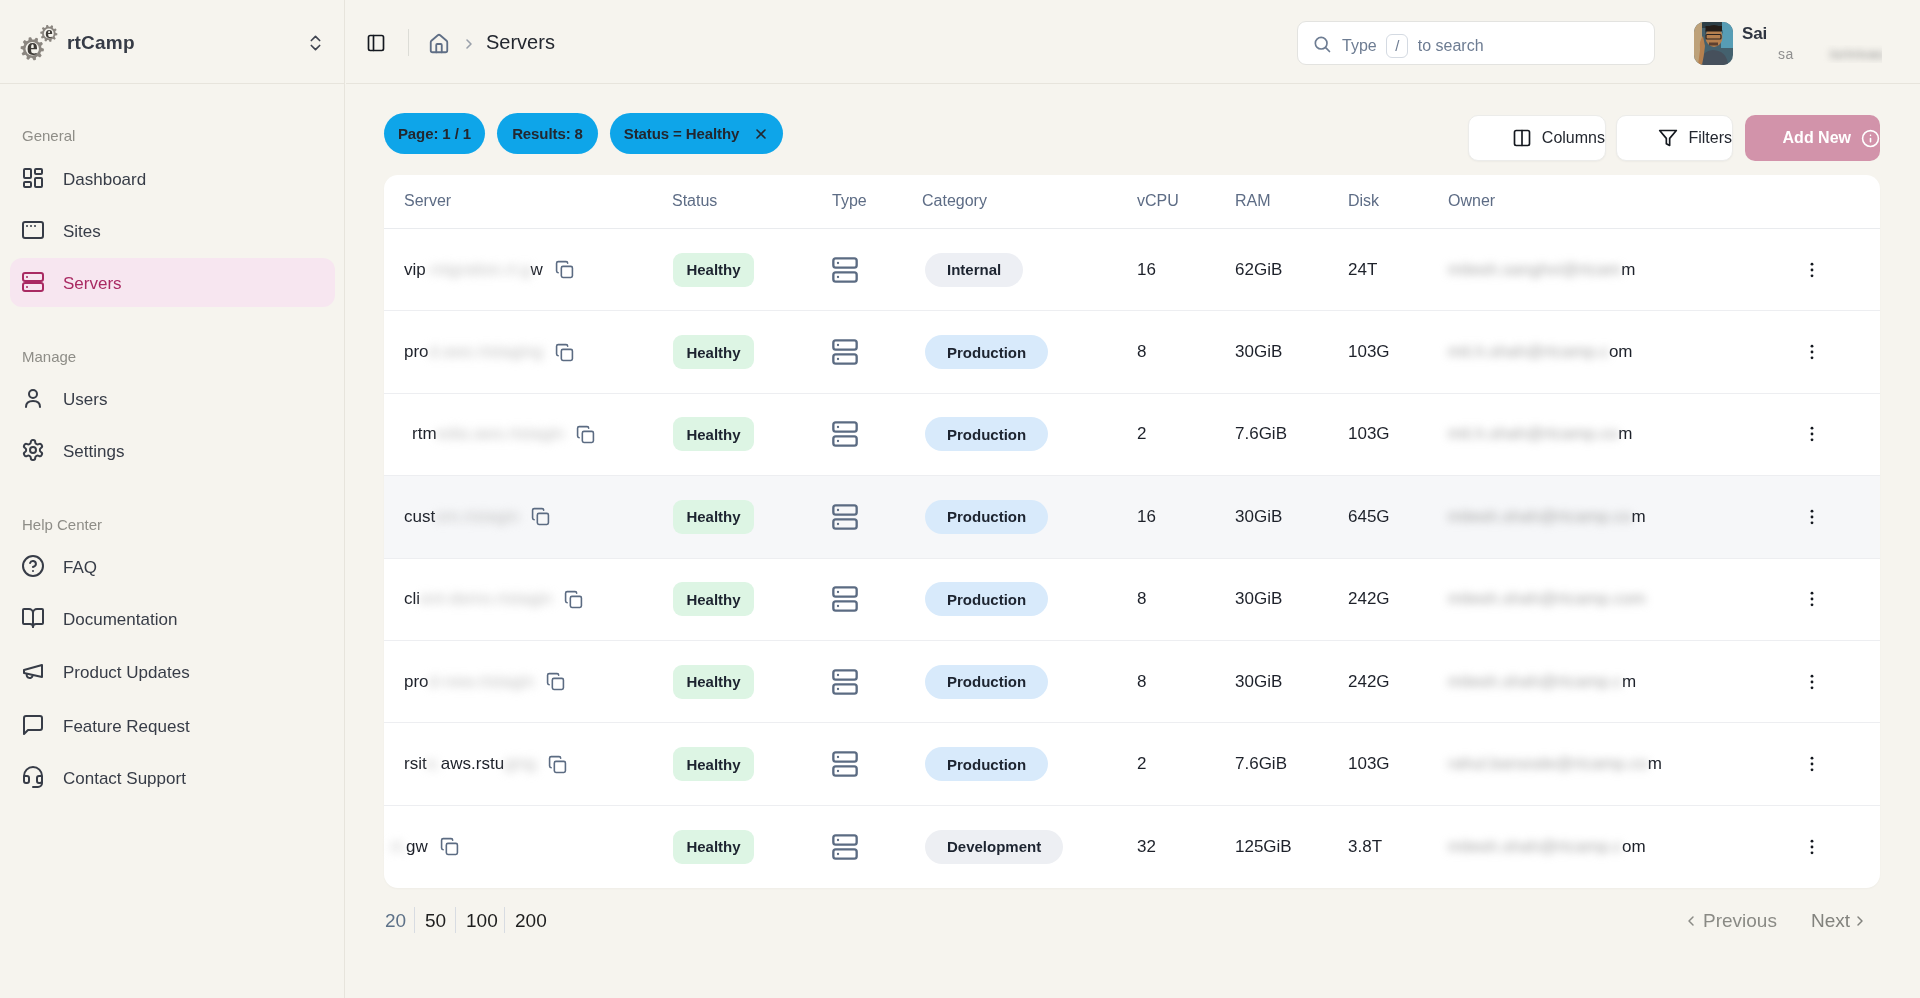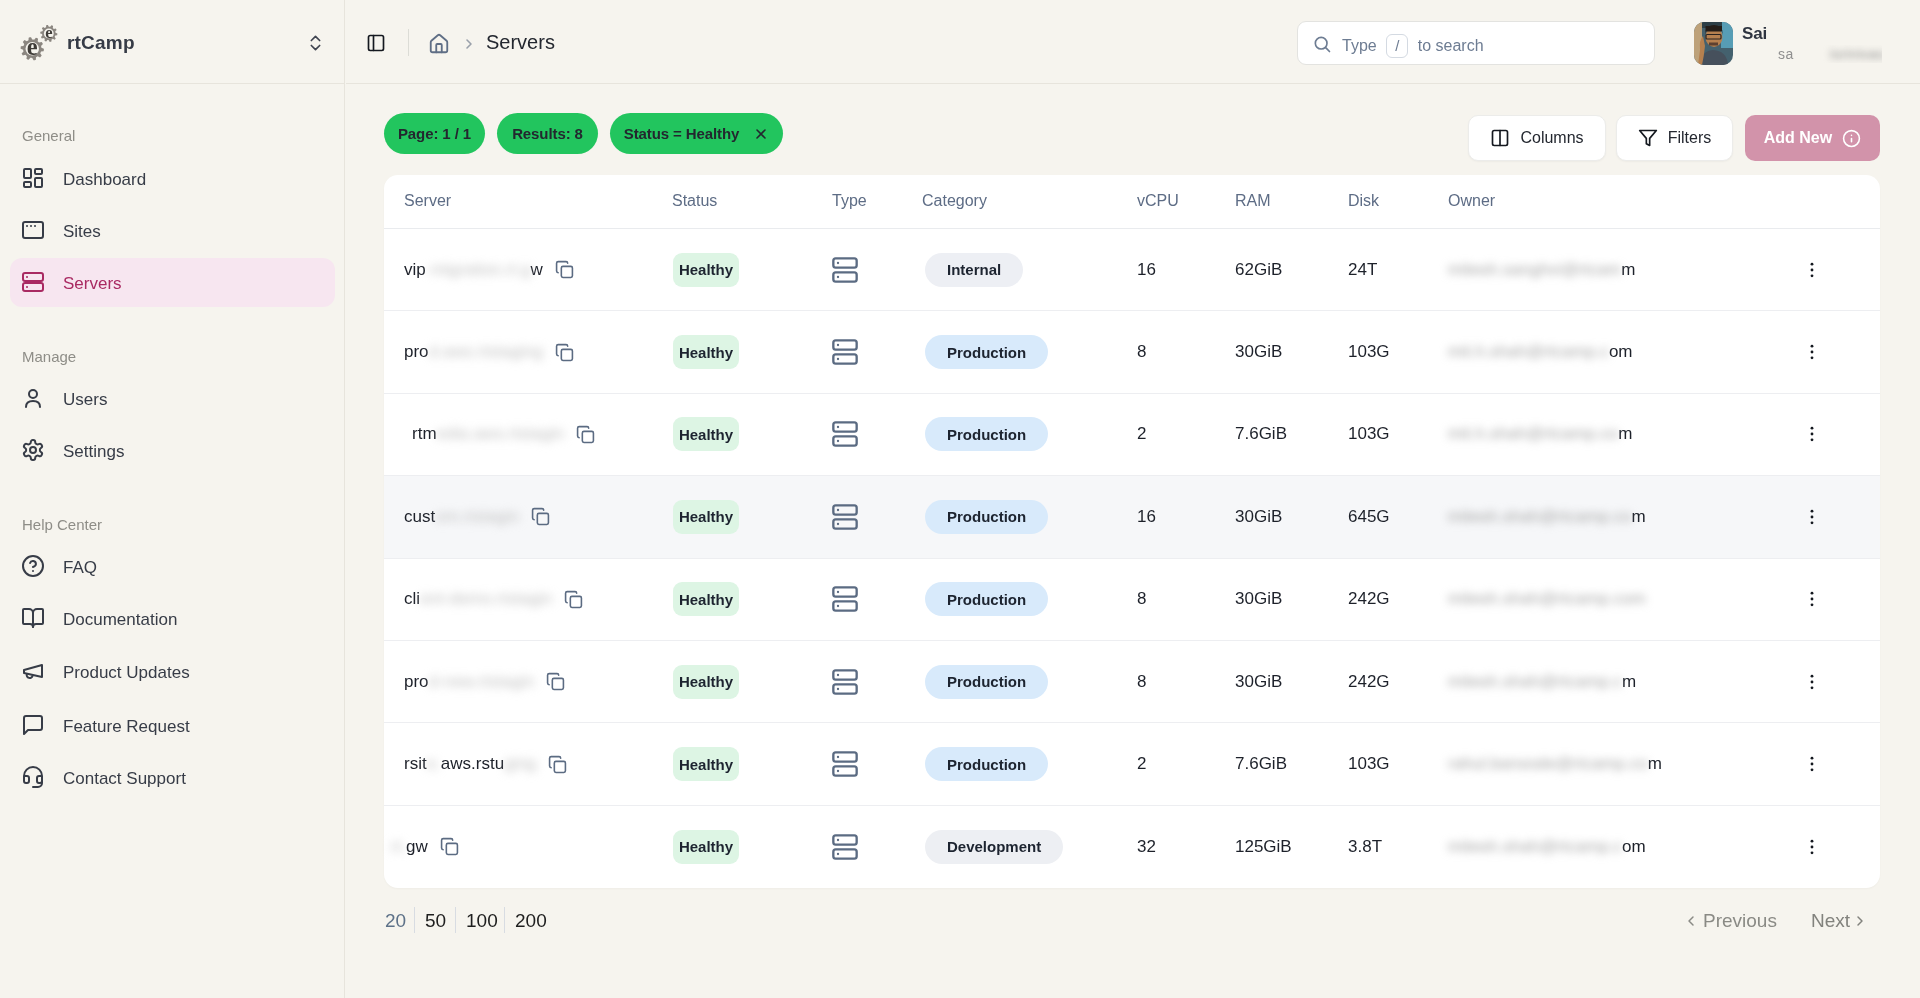--- a/index.html
+++ b/index.html
@@ -26,35 +26,35 @@
   .hdiv { position:absolute; left:62px; top:29px; width:1px; height:27px; background:#dcdcd6; }
   .crumb { position:absolute; left:140px; top:31px; font-size:20px; color:#23272f; }
   .search { position:absolute; left:951px; top:21px; width:358px; height:44px; background:#fff; border:1px solid #e3e3e0; border-radius:9px; }
   .search .stext { position:absolute; left:44px; top:12px; font-size:16px; color:#6d7c92; }
   .skey { display:inline-block; border:1px solid #d4dae2; border-radius:6px; padding:2px 8px 3px; margin:0 5px; font-size:15px; color:#6d7c92; }
   .avatar { position:absolute; left:1348px; top:22px; width:39px; height:43px; border-radius:10px; overflow:hidden; }
   .uname { position:absolute; left:1396px; top:24px; font-size:17px; font-weight:bold; color:#2e3440; letter-spacing:-0.2px; }
   .uemail { position:absolute; left:1396px; top:45px; width:140px; height:18px; overflow:hidden; } .uemail span { font-size:14px; color:#969696; filter:blur(3.2px); letter-spacing:0.5px;margin-left:36px; }
 
   
-  .chip { position:absolute; top:113px; height:41px; background:#22c55e; border-radius:21px; display:flex; align-items:center; justify-content:center; font-size:15px; font-weight:bold; color:#23272f; letter-spacing:-0.1px; }
-  .btn { position:absolute; top:115px; height:46px; border-radius:10px; display:flex; align-items:center; justify-content:center; gap:10px; font-size:16px; }
+  .chip { position:absolute; top:113px; height:41px; background:#0ea5e9; border-radius:21px; display:flex; align-items:center; justify-content:center; font-size:15px; font-weight:bold; color:#23272f; letter-spacing:-0.1px; }
+  .btn { position:absolute; top:115px; height:46px; border-radius:10px; display:flex; align-items:center; justify-content:flex-end; gap:10px; font-size:16px; }
   .btn.white { background:#fff; border:1px solid #ececea; color:#23272f; box-shadow:0 1px 2px rgba(0,0,0,0.04); }
   .btn.pink  { background:#d293aa; color:#fff; font-weight:bold; }
 
   .card { position:absolute; left:384px; top:175px; width:1496px; height:713px; background:#fff; border-radius:14px; box-shadow:0 1px 2px rgba(0,0,0,0.03); }
   .thead { position:absolute; top:0; left:0; width:100%; height:54px; border-bottom:1px solid #e9ebee; }
   .th { position:absolute; top:17px; font-size:16px; color:#5d6c85; }
   .row { position:absolute; left:0; width:100%; height:83px; border-bottom:1px solid #edeef1; }
   .row.alt { background:#f6f7f9; }
   .row:last-child { border-bottom:none; }
   .cell { position:absolute; top:50%; transform:translateY(-50%); font-size:17px; color:#1d212a; white-space:nowrap; }
   .sname { display:flex; align-items:center; }
   .badge { position:absolute; top:50%; transform:translateY(-50%); height:34px; display:flex; align-items:center; font-size:15px; font-weight:bold; color:#1d2430; }
-  .b-health { left:289px; width:66px; justify-content:center; background:#ddf5e4; border-radius:9px;text-align:right; }
+  .b-health { left:289px; width:81px; justify-content:center; background:#ddf5e4; border-radius:9px;text-align:right; }
   .b-cat { left:541px; padding:0 22px; border-radius:17px; }
   .c-int { background:#edeff4; }
   .c-prod { background:#d8eafb; }
   .c-dev { background:#edeff3; }
   .typeicon { position:absolute; left:447px; top:50%; transform:translateY(-50%); }
   .dots { position:absolute; left:1418px; top:50%; transform:translateY(-50%); }
 
   .pgnum { position:absolute; top:910px; font-size:19px; color:#1e1e1e; }
   .pgsep { position:absolute; top:907px; width:1px; height:26px; background:#d8dce2; }
 </style>

